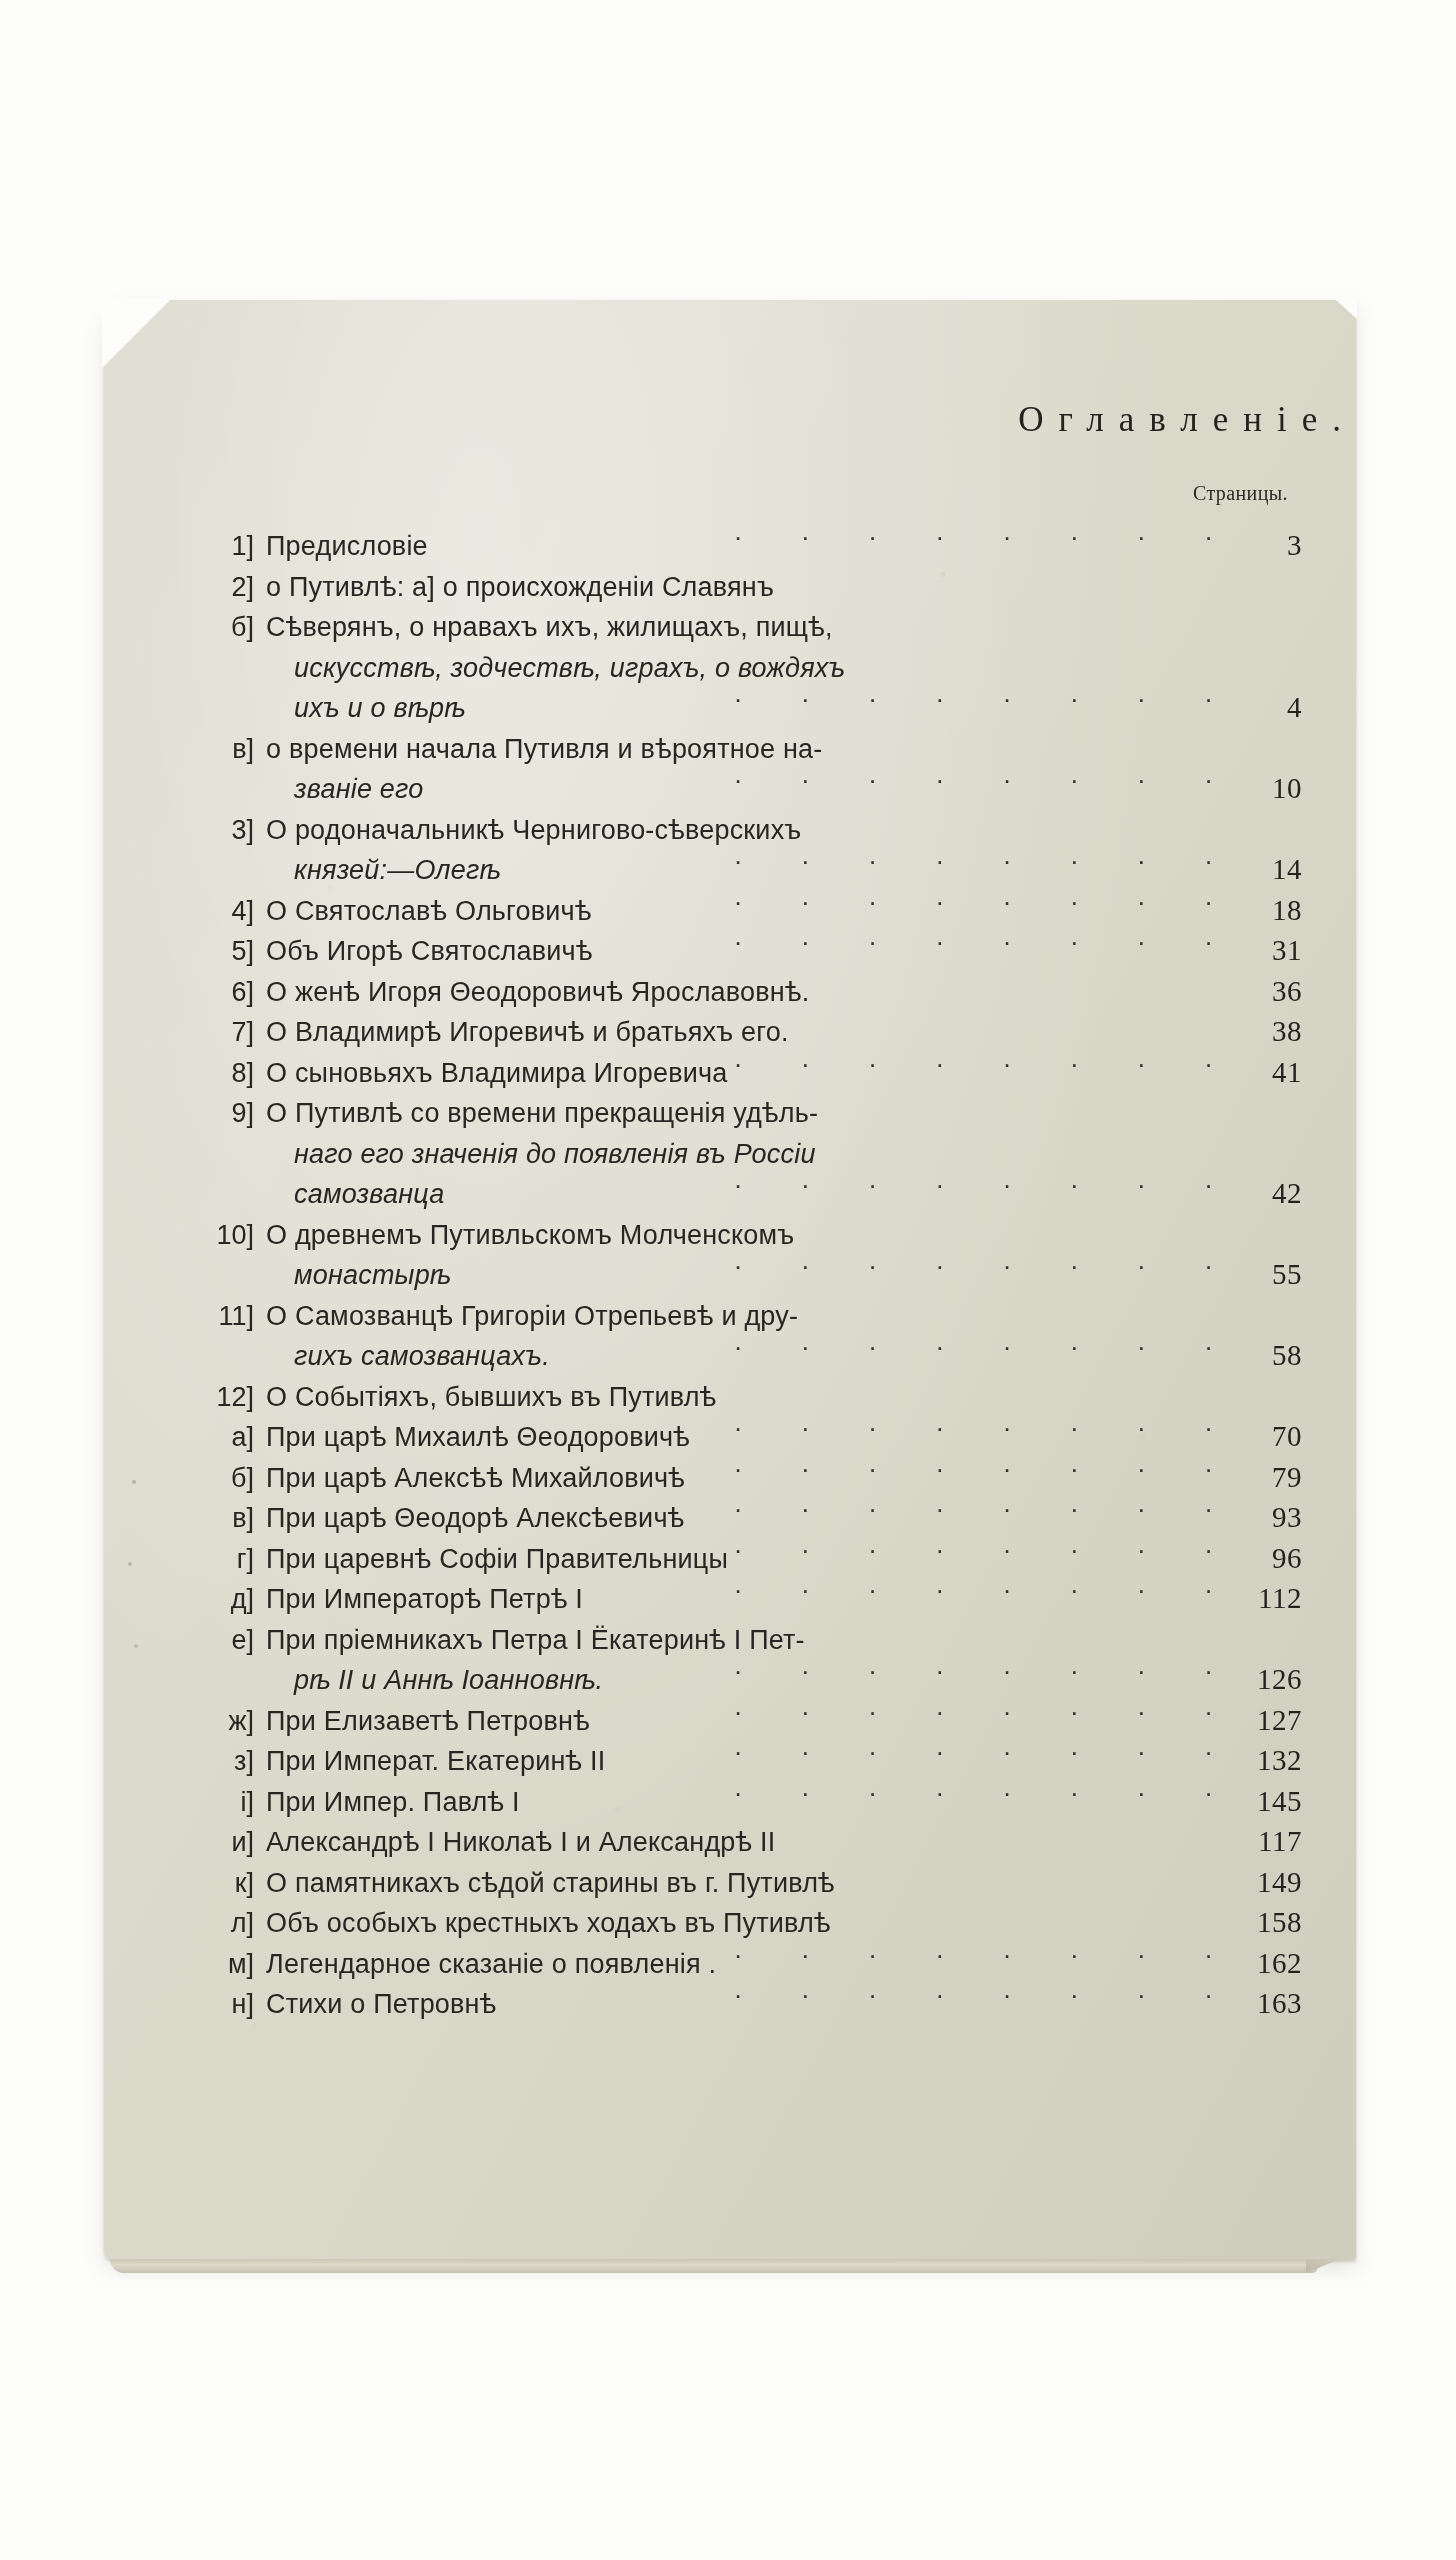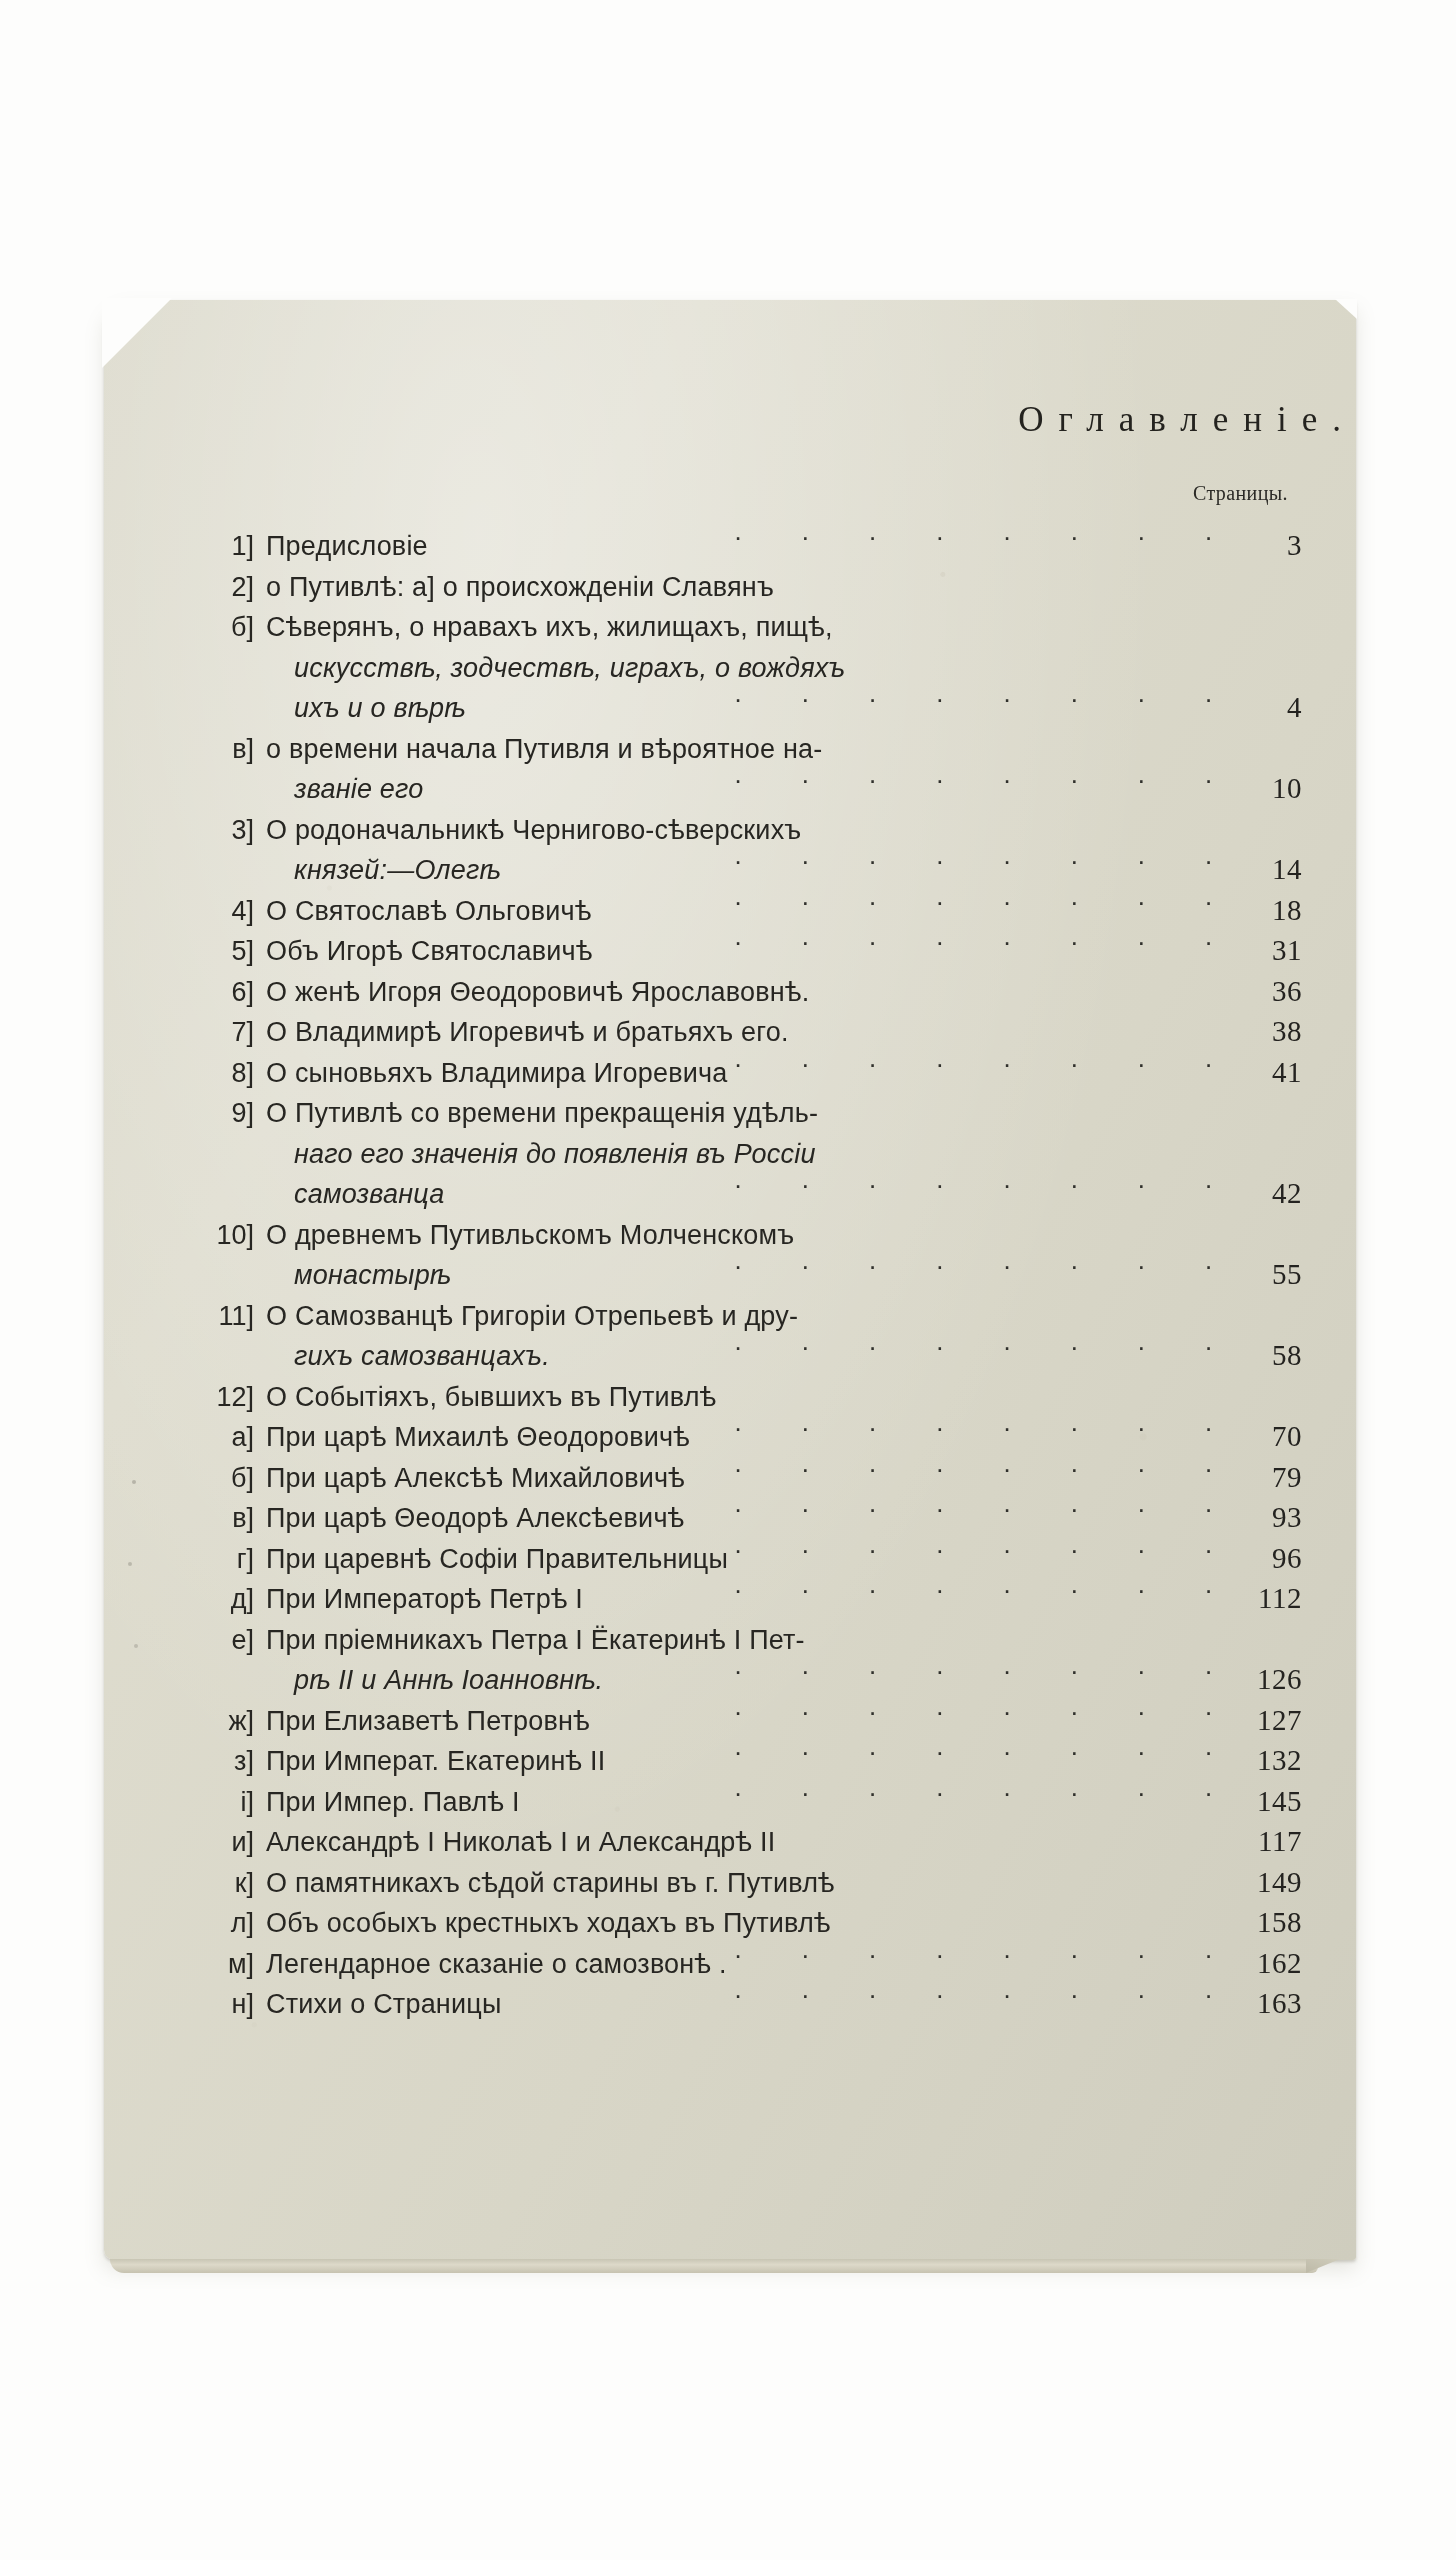--- a/index.html
+++ b/index.html
@@ -423,27 +423,27 @@
             <span class="page-num">149</span>
           </div>
           <div class="toc-line">
             <span class="marker">л]</span>
             <span class="entry-text">Объ особыхъ крестныхъ ходахъ въ Путивлѣ</span>
             <span class="leader none"></span>
             <span class="page-num">158</span>
           </div>
           <div class="toc-line">
             <span class="marker">м]</span>
-            <span class="entry-text">Легендарное  сказаніе  о  самозвонѣ .</span>
+            <span class="entry-text">Легендарное  сказаніе  о  появленія .</span>
             <span class="leader"></span>
             <span class="page-num">162</span>
           </div>
           <div class="toc-line">
             <span class="marker">н]</span>
-            <span class="entry-text">Стихи  о  Страницы</span>
+            <span class="entry-text">Стихи  о  Петровнѣ</span>
             <span class="leader"></span>
             <span class="page-num">163</span>
           </div>
         </div>
 
       <div class="margin-speck" style="left:28px; top:1180px; opacity:.45;"></div>
       <div class="margin-speck" style="left:24px; top:1262px; opacity:.40;"></div>
       <div class="margin-speck" style="left:30px; top:1344px; opacity:.35;"></div>
     </div>
   </div>

